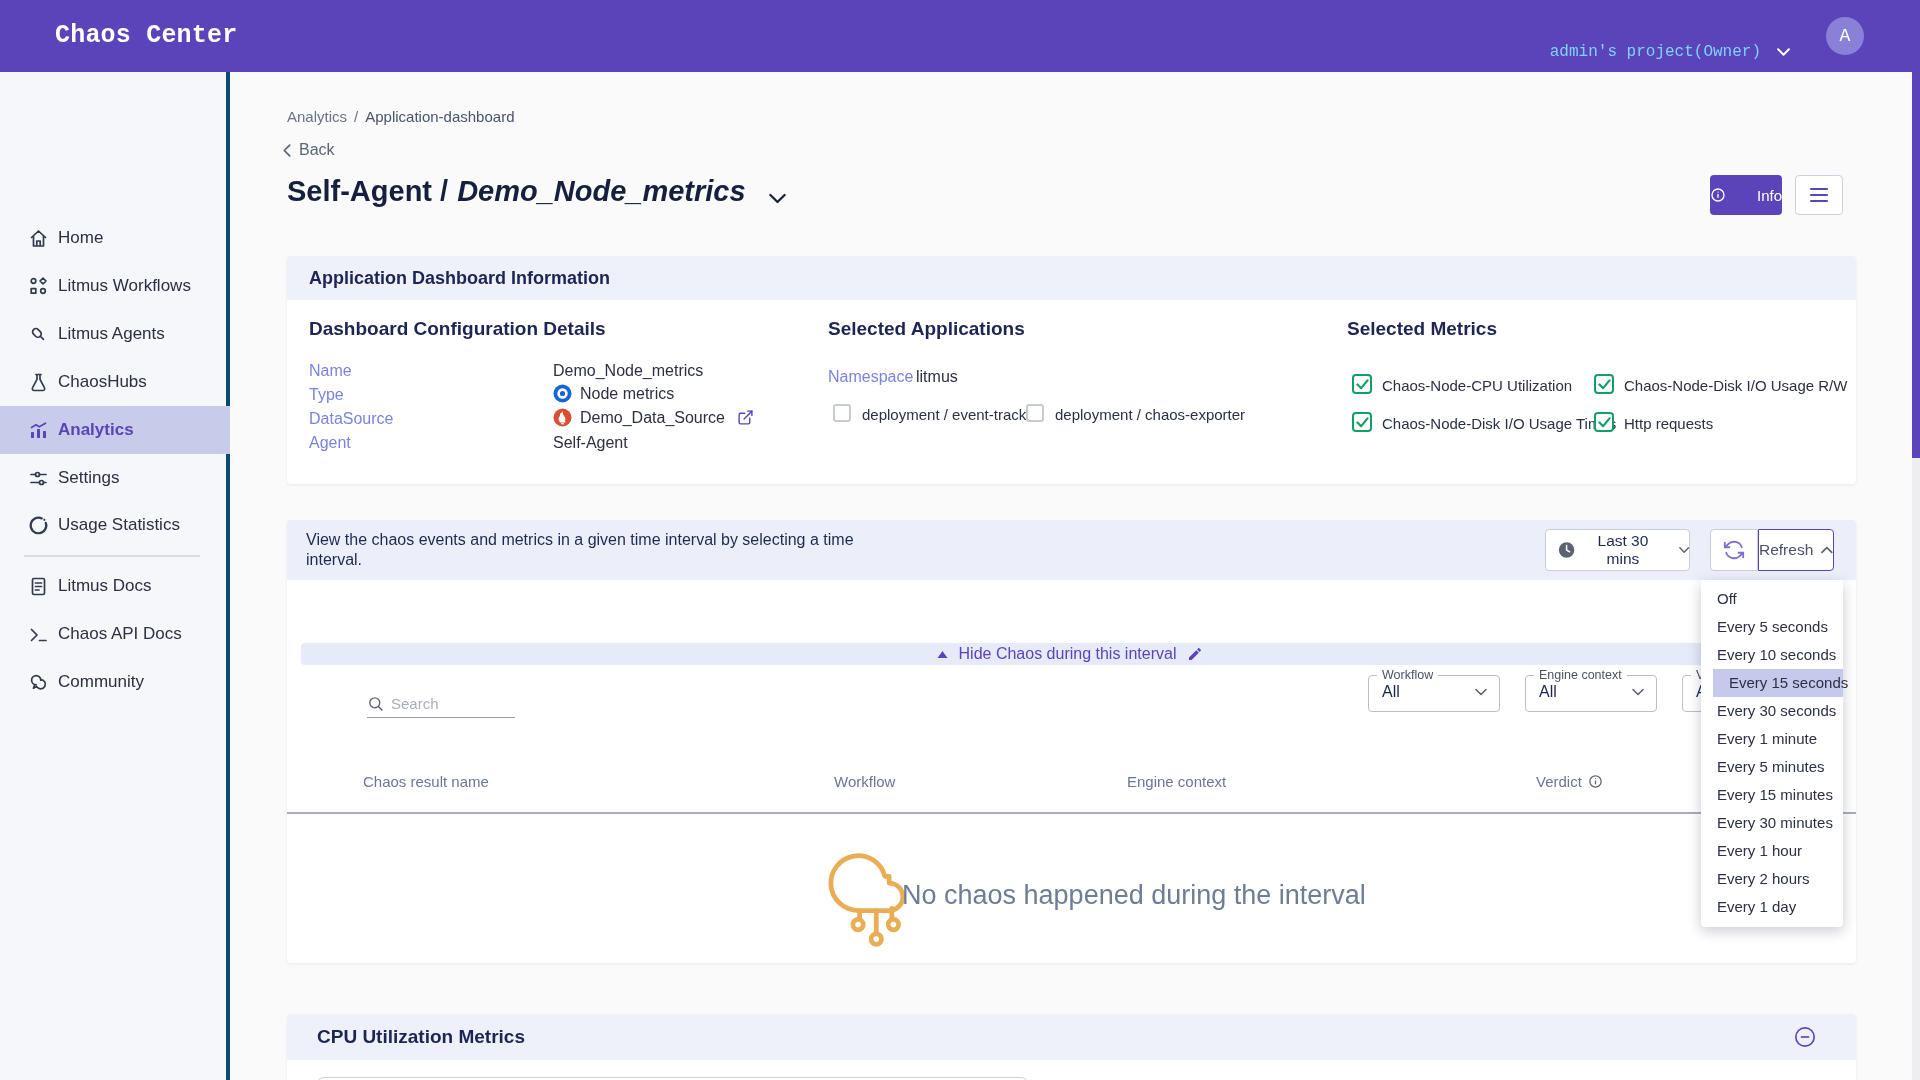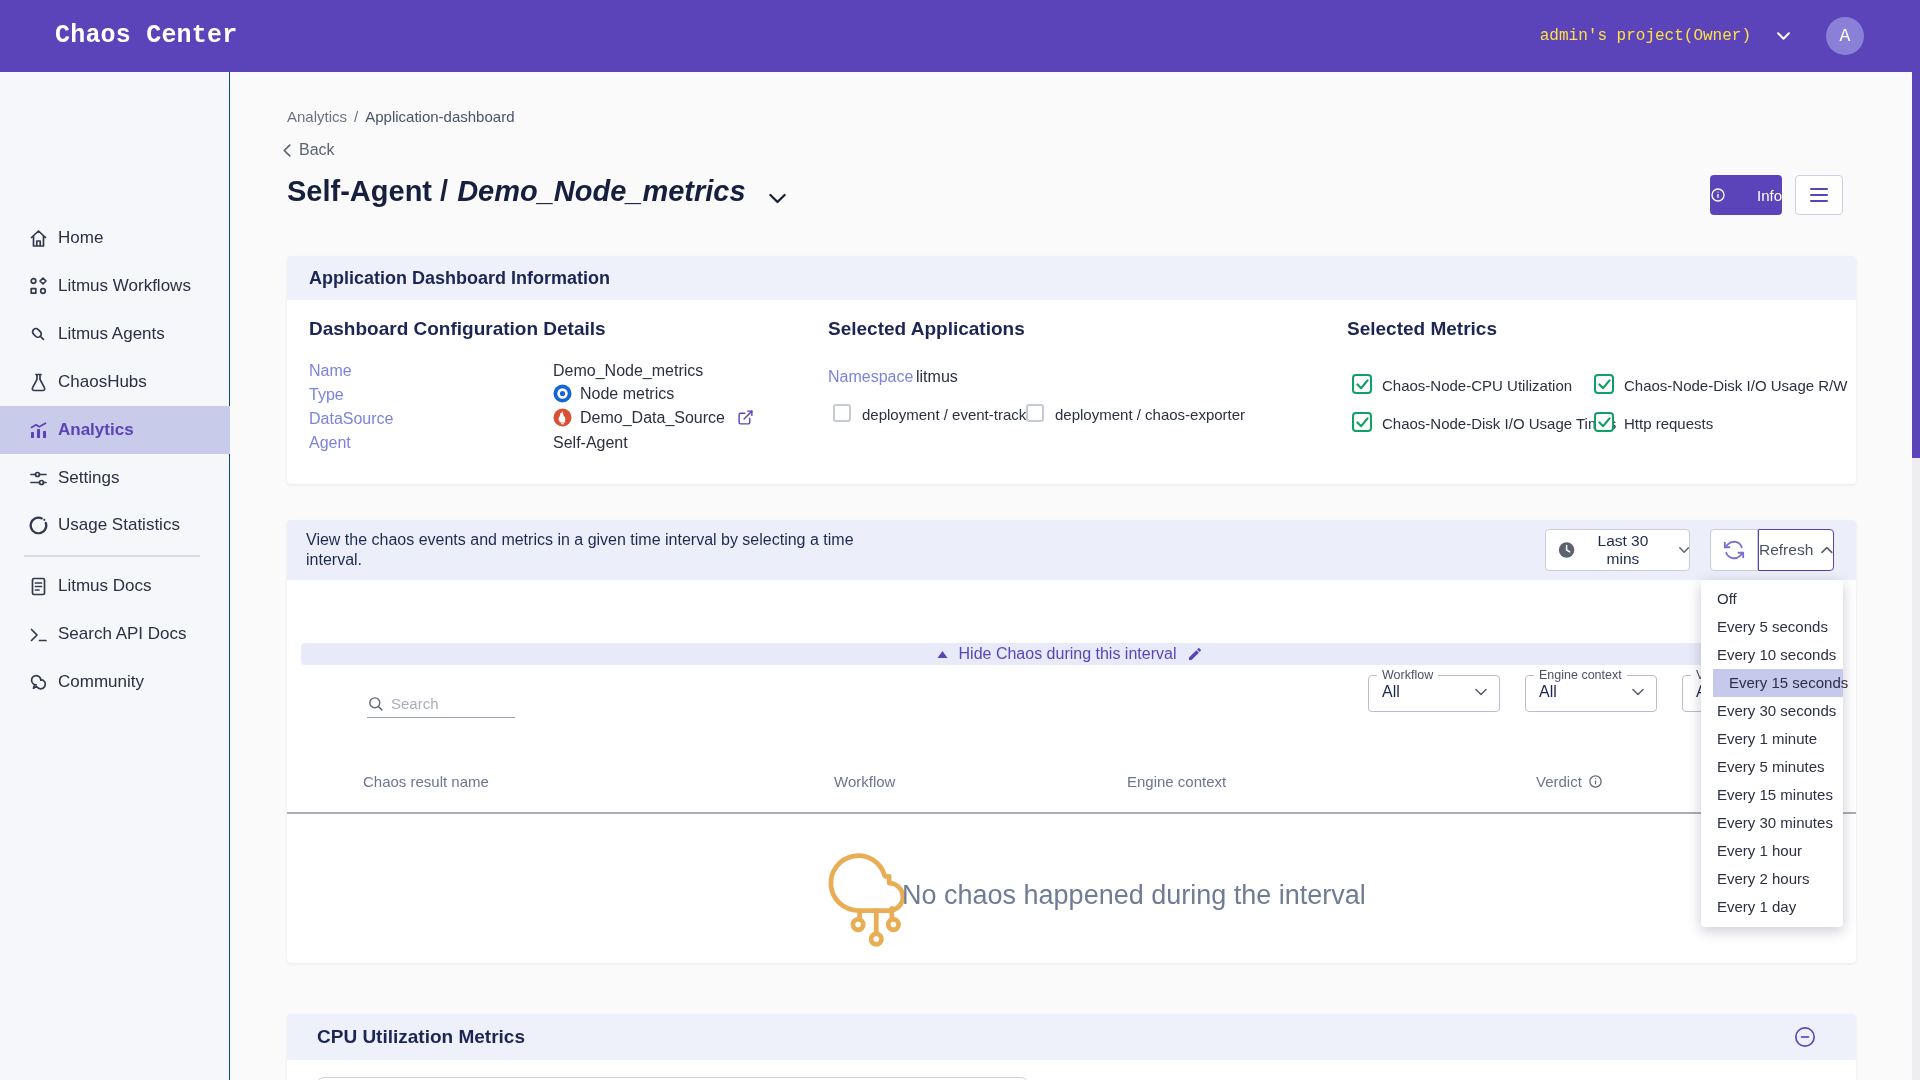--- a/index.html
+++ b/index.html
@@ -3,25 +3,25 @@
 <meta charset="utf-8">
 <style>
   * { margin:0; padding:0; box-sizing:border-box; }
   html,body { background:#e8e8ea; }
   body { font-family:"Liberation Sans","DejaVu Sans",sans-serif; }
   .canvas { position:relative; width:1920px; height:1080px; background:#FAFAFA; overflow:hidden; }
 
   
   .topbar { position:absolute; top:0; left:0; width:1920px; height:72px; background:#5B44BA; z-index:20;font-family:Liberation Mono, monospace; }
   .logo { position:absolute; left:55px; top:21px; color:#fff; font-size:25px; font-weight:bold; letter-spacing:.2px; }
-  .project-selector { position:absolute; right:130px; top:0; height:72px; display:flex; align-items:center; gap:26px; color:#fde047; font-size:16px; cursor:pointer; }
+  .project-selector { position:absolute; right:130px; top:16px; height:72px; display:flex; align-items:center; gap:16px; color:#7dd3fc; font-size:16px; cursor:pointer; }
   .avatar { position:absolute; right:56px; top:17px; width:38px; height:38px; border-radius:50%; background:#8B80D7; color:#fff; font-size:18px; display:flex; align-items:center; justify-content:center; cursor:pointer; }
 
   
-  .sidebar { position:absolute; top:72px; left:0; width:230px; height:1008px; background:#F6F7FA; border-right:1px solid #0c4a6e; z-index:10; }
+  .sidebar { position:absolute; top:72px; left:0; width:230px; height:1008px; background:#F6F7FA; border-right:4px solid #0c4a6e; z-index:10; }
   .nav-item { position:absolute; left:0; width:230px; height:48px; display:flex; align-items:center; cursor:pointer; }
   .nav-item .nav-icon { position:absolute; left:28px; width:21px; height:21px; display:flex; align-items:center; justify-content:center; }
   .nav-item .nav-label { position:absolute; left:58px; font-size:17px; color:#2B3042; font-weight:500; }
   .nav-item.active { background:#C9CBEA; }
   .nav-item.active .nav-label { color:#5B44BA; font-weight:bold; }
   .nav-icon svg { stroke:#323A4D; fill:none; stroke-width:1.7; stroke-linecap:round; stroke-linejoin:round; }
   .nav-item.active .nav-icon svg { stroke:#5B44BA; }
   .side-divider { position:absolute; left:24px; top:483px; width:176px; height:0; border-top:2px solid #D9DBE3; }
 
   
@@ -183,21 +183,21 @@
           </svg>
         </span>
       <span class="nav-label">Litmus Docs</span>
     </div>
     <div class="nav-item" style="top:538px">
       <span class="nav-icon">
           <svg width="21" height="21" viewBox="0 0 21 21">
             <path d="M3.5 5.5 L9 11 L3.5 16.5 M11.5 16.5 H18"></path>
           </svg>
         </span>
-      <span class="nav-label">Search API Docs</span>
+      <span class="nav-label">Chaos API Docs</span>
     </div>
     <div class="nav-item" style="top:586px">
       <span class="nav-icon">
           <svg width="21" height="21" viewBox="0 0 21 21">
             <path d="M8.2 12.8a4.6 4.6 0 1 1 4.6-4.6"></path>
             <path d="M12.8 7.6a4.6 4.6 0 1 1-4 7l-3.4 1.6 1.2-3.1"></path>
           </svg>
         </span>
       <span class="nav-label">Community</span>
     </div>

